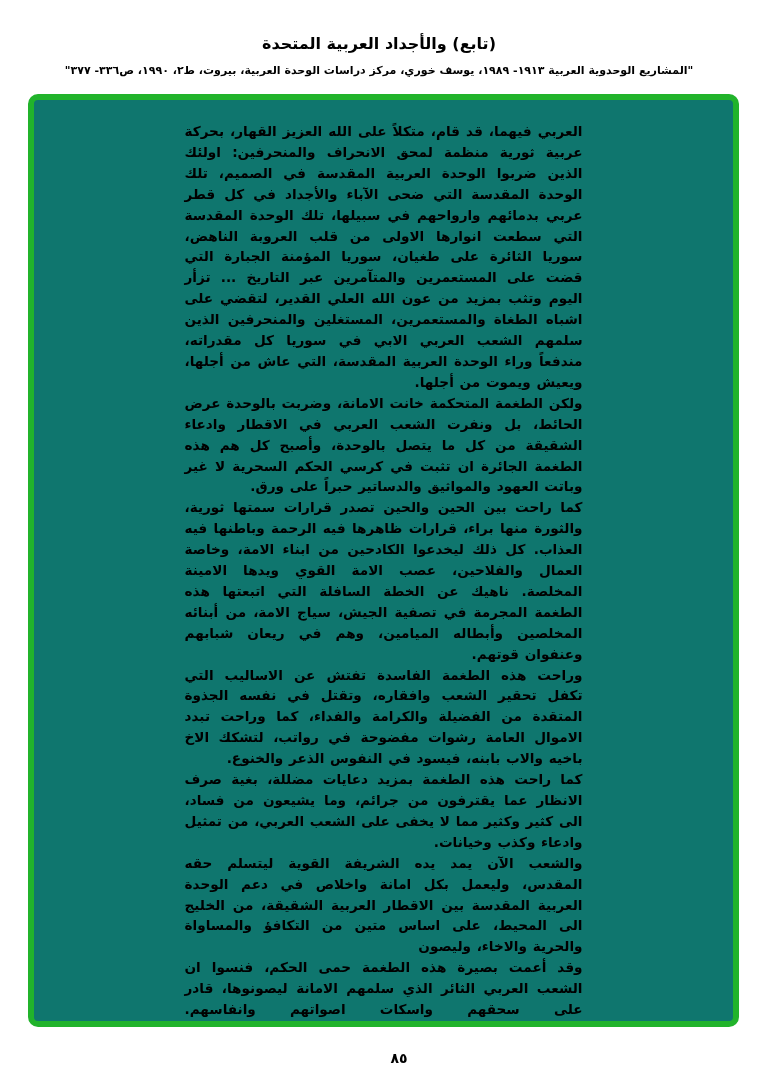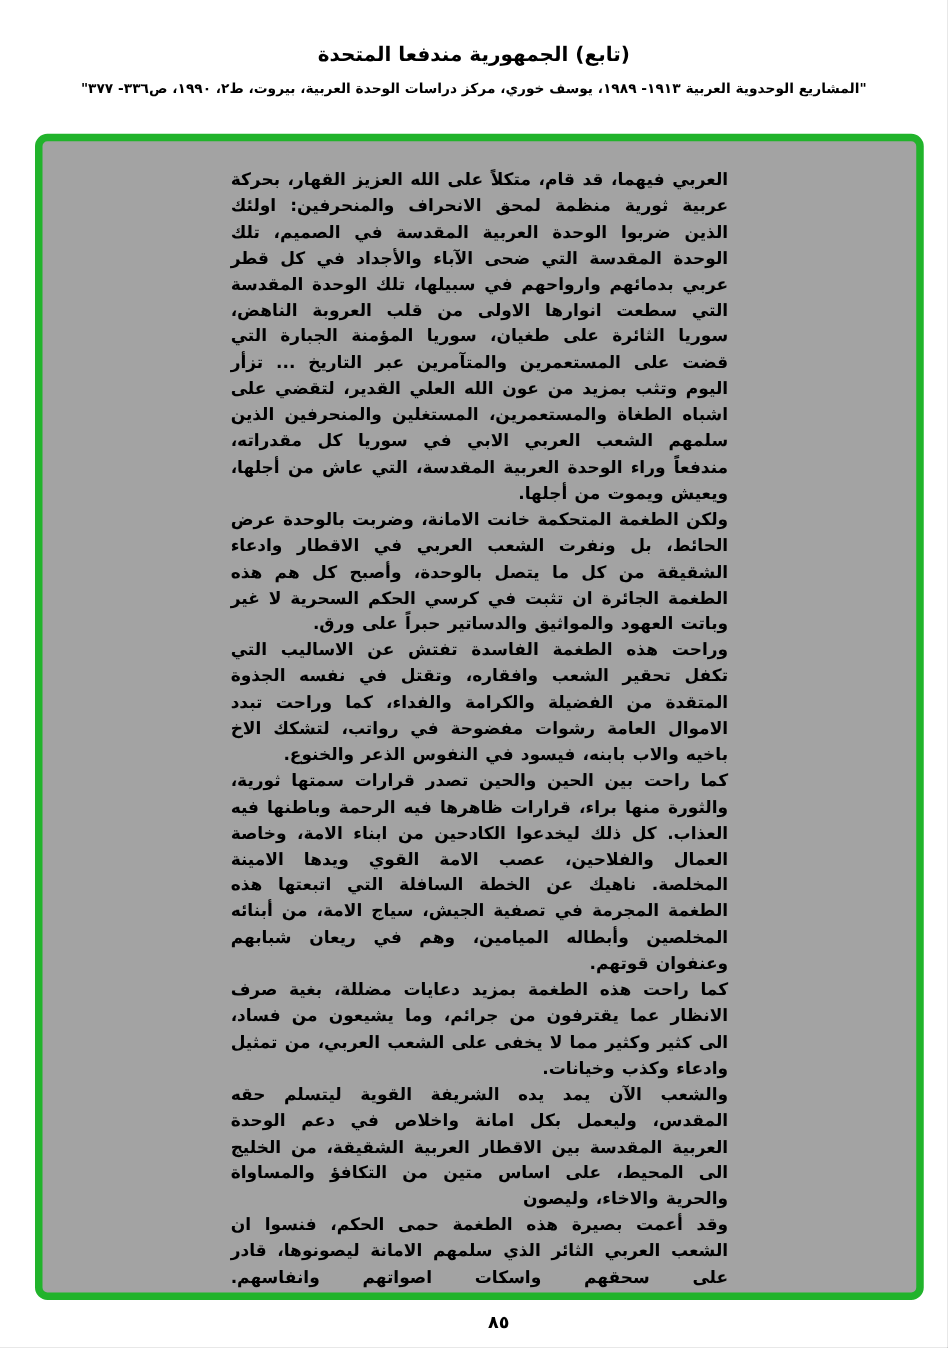--- a/index.html
+++ b/index.html
@@ -28,26 +28,26 @@
     text-align: center;
     font-weight: bold;
     font-size: 11px;
     margin-top: 11px;
     white-space: nowrap;
     letter-spacing: 0px;
   }
   .page-frame {
     position: absolute;
     left: 28px;
-    top: 107px;
+    top: 94px;
     width: 699px;   
     height: 921px;  
     border: 6px solid #7f1d1d;
     border-radius: 10px;
-    background: #a3a3a3;
+    background: #0f766e;
     box-sizing: content-box;
   }
   .text-column {
     width: 398px;
     margin: 21px auto 0 auto;
     direction: rtl;
     text-align: justify;
     font-size: 13.6px;
     font-weight: bold;
     line-height: 20.9px;
@@ -68,29 +68,29 @@
     text-align: center;
     font-weight: bold;
     font-size: 14px;
     direction: rtl;
     padding-left: 40px;
   }
 </style>
 </head>
 <body style="background: rgb(255, 255, 255); color: rgb(0, 0, 0);">
 
-<div class="doc-title">(تابع) الجمهورية مندفعا المتحدة</div>
+<div class="doc-title">(تابع) والأجداد العربية المتحدة</div>
 
 <div class="doc-citation">"المشاريع الوحدوية العربية ١٩١٣- ١٩٨٩، يوسف خوري، مركز دراسات الوحدة العربية، بيروت، ط٢، ١٩٩٠، ص٣٣٦- ٣٧٧"</div>
 
 <div class="page-frame" style="border-color: rgb(33, 179, 43);">
   <div class="text-column">
       <p>العربي فيهما، قد قام، متكلاً على الله العزيز القهار، بحركة عربية ثورية منظمة لمحق الانحراف والمنحرفين: اولئك الذين ضربوا الوحدة العربية المقدسة في الصميم، تلك الوحدة المقدسة التي ضحى الآباء والأجداد في كل قطر عربي بدمائهم وارواحهم في سبيلها، تلك الوحدة المقدسة التي سطعت انوارها الاولى من قلب العروبة الناهض، سوريا الثائرة على طغيان، سوريا المؤمنة الجبارة التي قضت على المستعمرين والمتآمرين عبر التاريخ ... تزأر اليوم وتثب بمزيد من عون الله العلي القدير، لتقضي على اشباه الطغاة والمستعمرين، المستغلين والمنحرفين الذين سلمهم الشعب العربي الابي في سوريا كل مقدراته، مندفعاً وراء الوحدة العربية المقدسة، التي عاش من أجلها، ويعيش ويموت من أجلها.</p>
       <p>ولكن الطغمة المتحكمة خانت الامانة، وضربت بالوحدة عرض الحائط، بل ونفرت الشعب العربي في الاقطار وادعاء الشقيقة من كل ما يتصل بالوحدة، وأصبح كل هم هذه الطغمة الجائرة ان تثبت في كرسي الحكم السحرية لا غير وباتت العهود والمواثيق والدساتير حبراً على ورق.</p>
+      <p>كما راحت بين الحين والحين تصدر قرارات سمتها ثورية، والثورة منها براء، قرارات ظاهرها فيه الرحمة وباطنها فيه العذاب. كل ذلك ليخدعوا الكادحين من ابناء الامة، وخاصة العمال والفلاحين، عصب الامة القوي ويدها الامينة المخلصة. ناهيك عن الخطة السافلة التي اتبعتها هذه الطغمة المجرمة في تصفية الجيش، سياج الامة، من أبنائه المخلصين وأبطاله الميامين، وهم في ريعان شبابهم وعنفوان قوتهم.</p>
       <p>وراحت هذه الطغمة الفاسدة تفتش عن الاساليب التي تكفل تحقير الشعب وافقاره، وتقتل في نفسه الجذوة المتقدة من الفضيلة والكرامة والفداء، كما وراحت تبدد الاموال العامة رشوات مفضوحة في رواتب، لتشكك الاخ باخيه والاب بابنه، فيسود في النفوس الذعر والخنوع.</p>
-      <p>كما راحت بين الحين والحين تصدر قرارات سمتها ثورية، والثورة منها براء، قرارات ظاهرها فيه الرحمة وباطنها فيه العذاب. كل ذلك ليخدعوا الكادحين من ابناء الامة، وخاصة العمال والفلاحين، عصب الامة القوي ويدها الامينة المخلصة. ناهيك عن الخطة السافلة التي اتبعتها هذه الطغمة المجرمة في تصفية الجيش، سياج الامة، من أبنائه المخلصين وأبطاله الميامين، وهم في ريعان شبابهم وعنفوان قوتهم.</p>
       <p>كما راحت هذه الطغمة بمزيد دعايات مضللة، بغية صرف الانظار عما يقترفون من جرائم، وما يشيعون من فساد، الى كثير وكثير مما لا يخفى على الشعب العربي، من تمثيل وادعاء وكذب وخيانات.</p>
       <p>والشعب الآن يمد يده الشريفة القوية ليتسلم حقه المقدس، وليعمل بكل امانة واخلاص في دعم الوحدة العربية المقدسة بين الاقطار العربية الشقيقة، من الخليج الى المحيط، على اساس متين من التكافؤ والمساواة والحرية والاخاء، وليصون</p>
       <p>وقد أعمت بصيرة هذه الطغمة حمى الحكم، فنسوا ان الشعب العربي الثائر الذي سلمهم الامانة ليصونوها، قادر على سحقهم واسكات اصواتهم وانفاسهم.</p>
     </div>
 </div>
 
 <div class="page-number">٨٥</div>
 
 </body></html>

